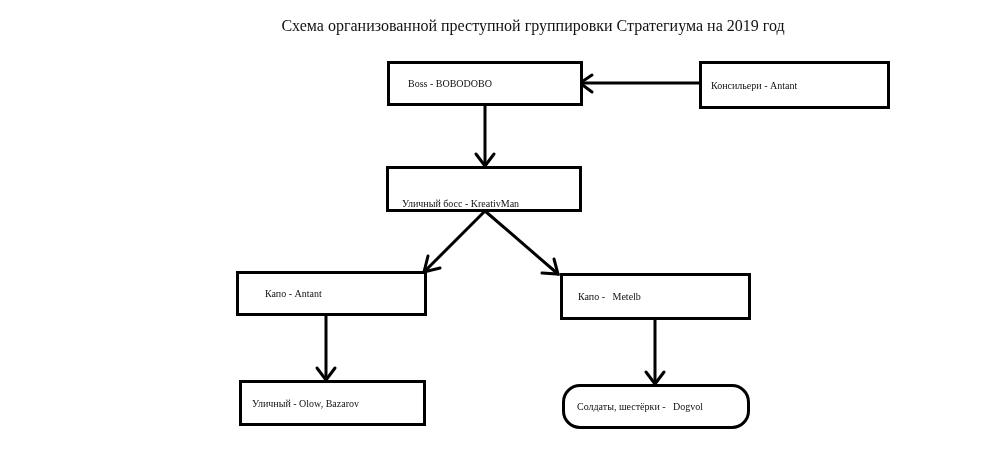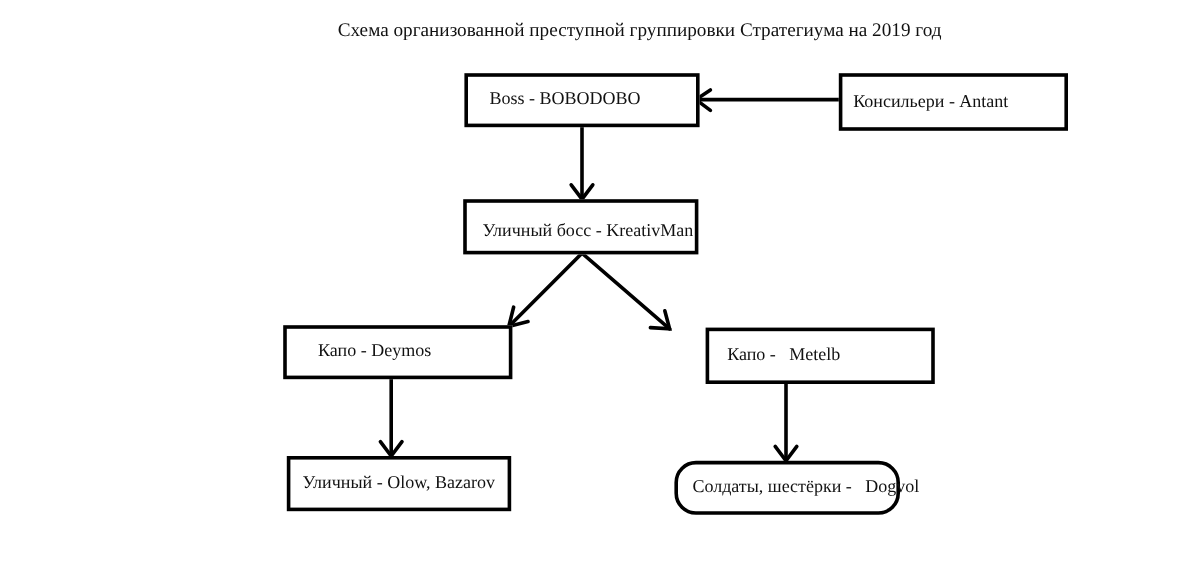--- a/index.html
+++ b/index.html
@@ -1,21 +1,21 @@
 <!DOCTYPE html>
 <html><head>
 <meta charset="utf-8">
 <style>
   html, body { margin:0; padding:0; background:#ffffff; }
   body { width:1000px; height:475px; position:relative; overflow:hidden;
          font-family:"Liberation Serif", "DejaVu Serif", serif; color:#111; }
   .title { position:absolute; left:0; width:1000px; top:17px; text-align:center;
            font-size:16px;margin-left:33px; }
   .box { position:absolute; box-sizing:border-box; border:3px solid #000; background:#fff;
-         font-size:15px; display:flex; align-items:center; }
+         font-size:10px; display:flex; align-items:center; }
   .box span { white-space:pre; }
   svg.edges { position:absolute; left:0; top:0; }
 </style>
 </head>
 <body>
 
 <div class="title">Схема организованной преступной группировки Стратегиума на 2019 год</div>
 
 <svg class="edges" width="1000" height="475">
   <g stroke="#000" stroke-width="3" fill="none" stroke-linecap="round">
@@ -53,29 +53,29 @@
 </svg>
 
 <div class="box" style="left:387px; top:61px; width:196px; height:45px; padding-left:18px;">
   <span>Boss - BOBODOBO</span>
 </div>
 
 <div class="box" style="left:699px; top:61px; width:191px; height:48px; padding-left:9px;">
   <span>Консильери - Antant</span>
 </div>
 
-<div class="box" style="left:386px; top:166px; width:196px; height:46px; padding-left:13px; align-items:center; padding-top:9px;">
+<div class="box" style="left:386px; top:166px; width:196px; height:46px; padding-left:13px; align-items:flex-end; padding-top:9px;">
   <span>Уличный босс - KreativMan</span>
 </div>
 
 <div class="box" style="left:236px; top:271px; width:191px; height:45px; padding-left:26px;">
-  <span>Капо - Deymos</span>
+  <span>Капо - Antant</span>
 </div>
 
-<div class="box" style="left:560px; top:273px; width:191px; height:47px; padding-left:15px;margin-left:28px;">
+<div class="box" style="left:560px; top:273px; width:191px; height:47px; padding-left:15px;">
   <span>Капо -   Metelb</span>
 </div>
 
 <div class="box" style="left:239px; top:380px; width:187px; height:46px; padding-left:10px;">
   <span>Уличный - Olow, Bazarov</span>
 </div>
 
 <div class="box" style="left:562px; top:384px; width:188px; height:45px; padding-left:12px;border-radius:18px;">
   <span>Солдаты, шестёрки -   Dogvol</span>
 </div>

